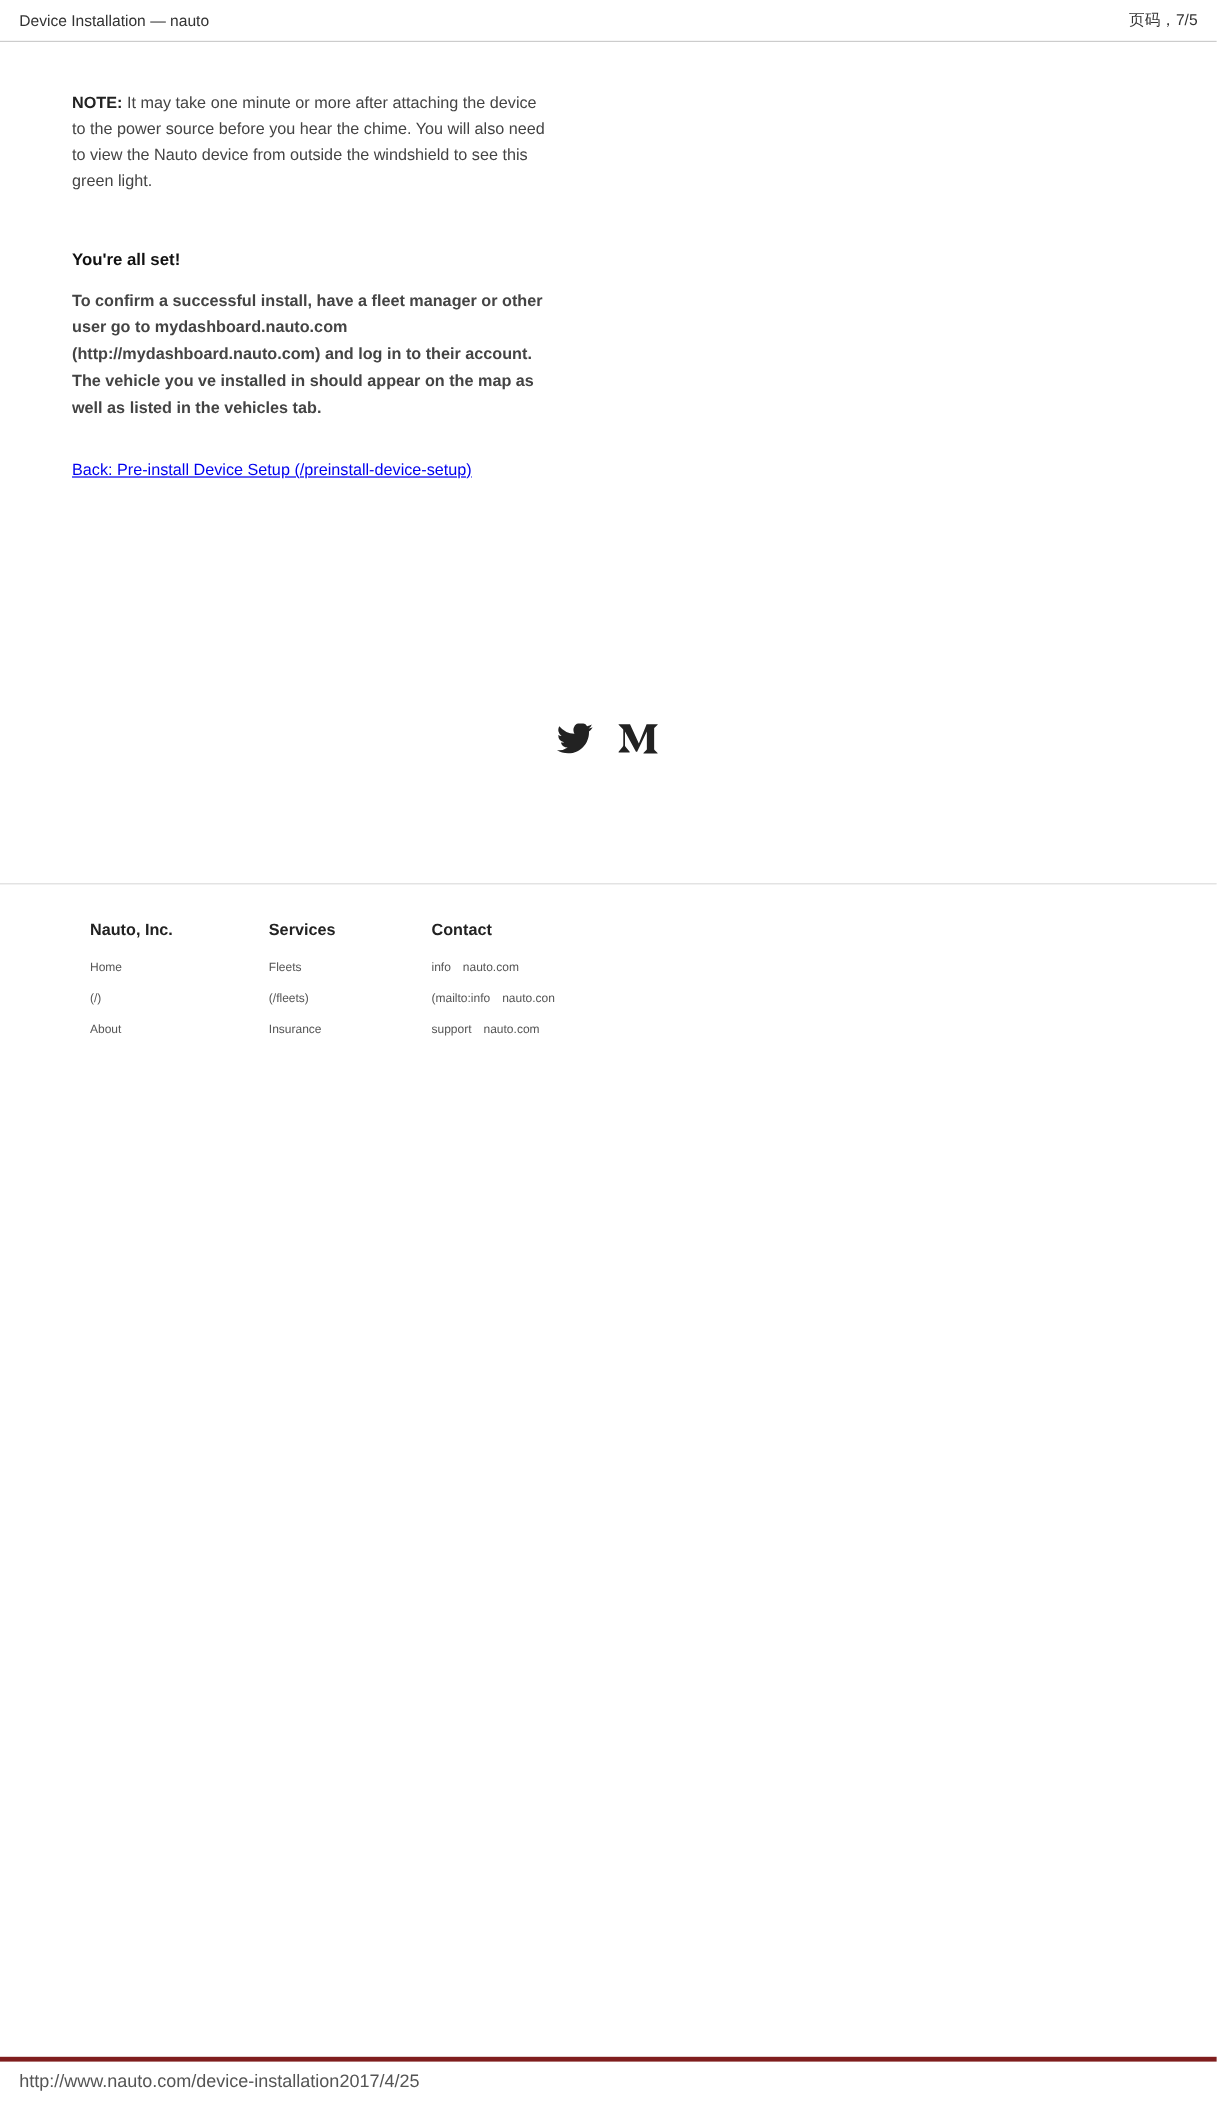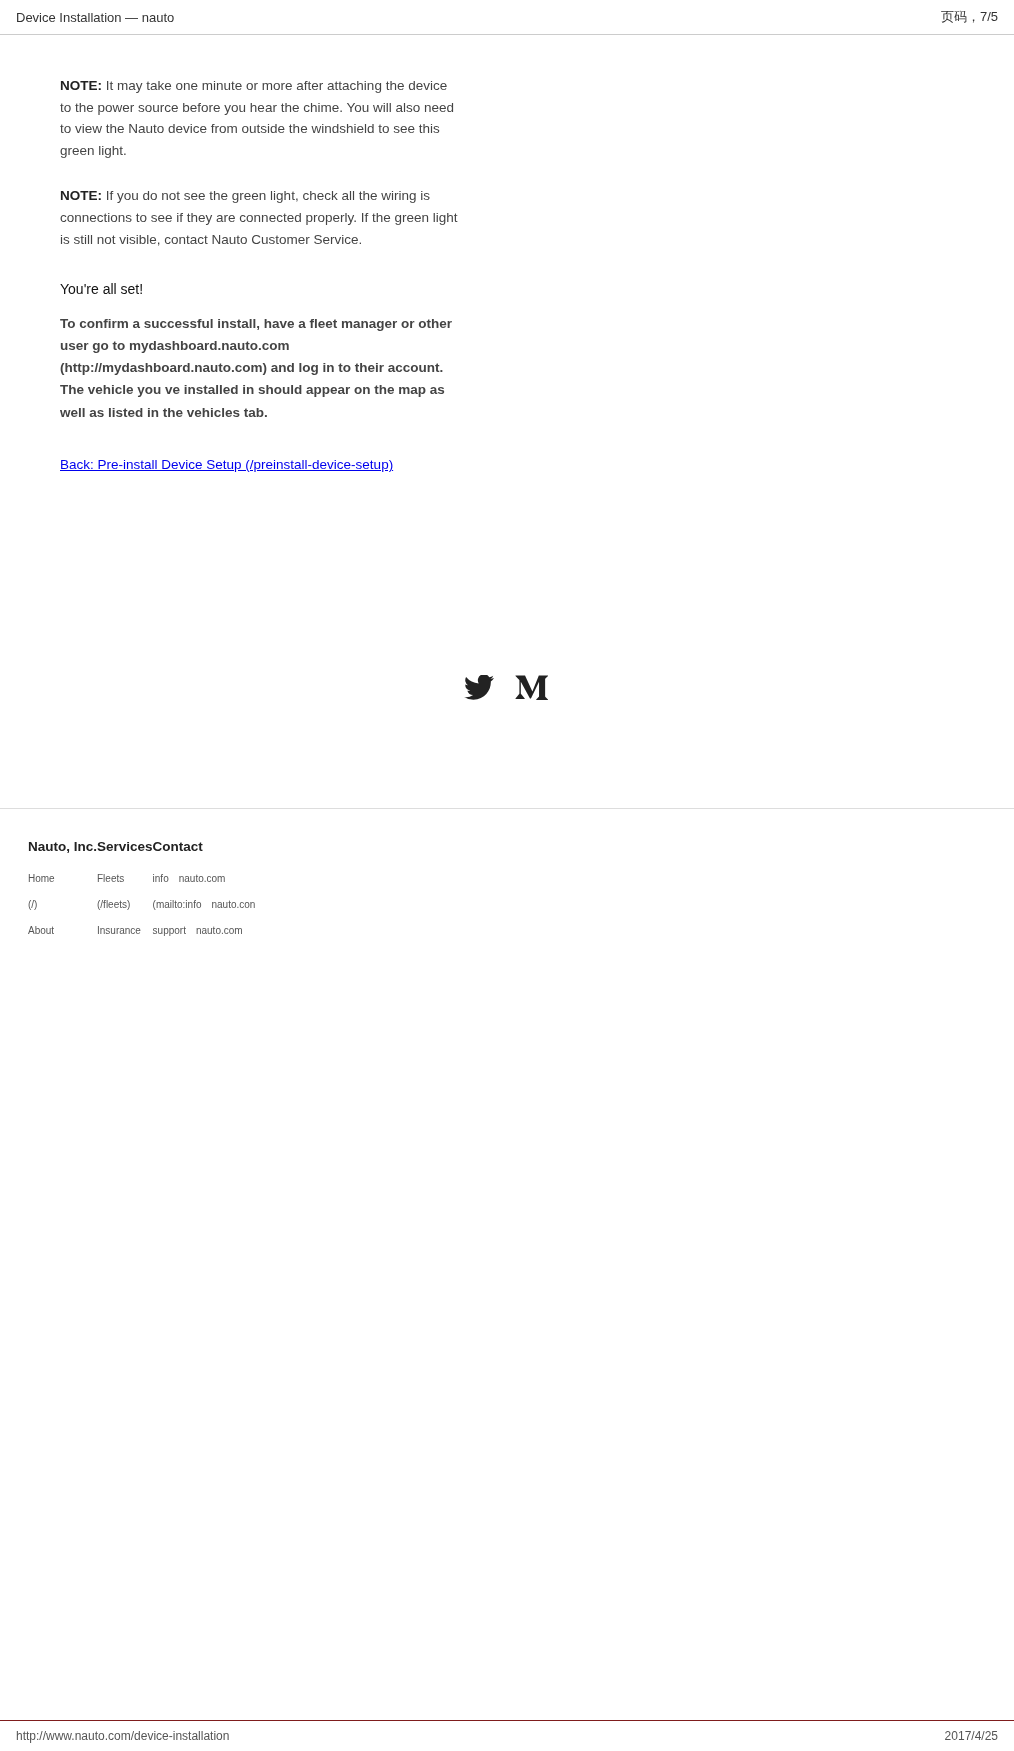--- a/index.html
+++ b/index.html
@@ -39,24 +39,24 @@
       font-size: 13.5px;
       color: #444;
     }
 
     .note-block strong {
       font-weight: bold;
       color: #222;
     }
 
     .section-title {
-      font-weight: normal;
+      font-weight: bold;
       font-size: 14px;
       margin-bottom: 12px;
-      margin-top: 28px;
+      margin-top: 44px;
       color: #111;
     }
 
     .section-body {
       font-size: 13.5px;
       color: #444;
       line-height: 1.65;
       margin-bottom: 24px;
       font-weight: bold;
     }
@@ -83,22 +83,23 @@
     }
 
     .medium-icon {
       font-size: 28px;
       color: #222;
       font-weight: bold;
     }
 
     .footer {
       border-top: 1px solid #ddd;
-      padding: 30px 28px;
+      padding: 30px 75px;
       display: flex;
+      gap: 80px;
     }
 
     .footer-col {
       display: flex;
       flex-direction: column;
       gap: 8px;
     }
 
     .footer-col-title {
       font-size: 13.5px;
@@ -113,44 +114,40 @@
       text-decoration: none;
       line-height: 1.8;
     }
 
     .page-footer {
       position: absolute;
       bottom: 0;
       left: 0;
       right: 0;
       display: flex;
-      justify-content: space-between;
       padding: 8px 16px;
-      border-top: 1px solid #7f1d1d;
-      font-size: 12px;
+      border-top: 4px solid #7f1d1d;
+      font-size: 15px;
       color: #555;
     }
   </style>
 </head>
 <body>
 
 <div class="page-header">
   <span>Device Installation — nauto</span>
   <span>页码，7/5</span>
 </div>
 
 <div class="main-content">
 
   <div class="note-block">
     <strong>NOTE:</strong><span> It may take one minute or more after attaching the device to the power source before you hear the chime. You will also need to view the Nauto device from outside the windshield to see this green light.</span>
   </div>
 
-  <div class="note-block">
-    <strong>NOTE:</strong><span> If you do not see the green light, check all the wiring is connections to see if they are connected properly. If the green light is still not visible, contact Nauto Customer Service.</span>
-  </div>
 
   <div class="section-title">You're all set!</div>
   <div class="section-body">To confirm a successful install, have a fleet manager or other user go to mydashboard.nauto.com (http://mydashboard.nauto.com) and log in to their account. The vehicle you ve installed in should appear on the map as well as listed in the vehicles tab.</div>
 
   <div class="back-link">
     <a href="#">Back: Pre-install Device Setup (/preinstall-device-setup)</a>
   </div>
 
 </div>
 

